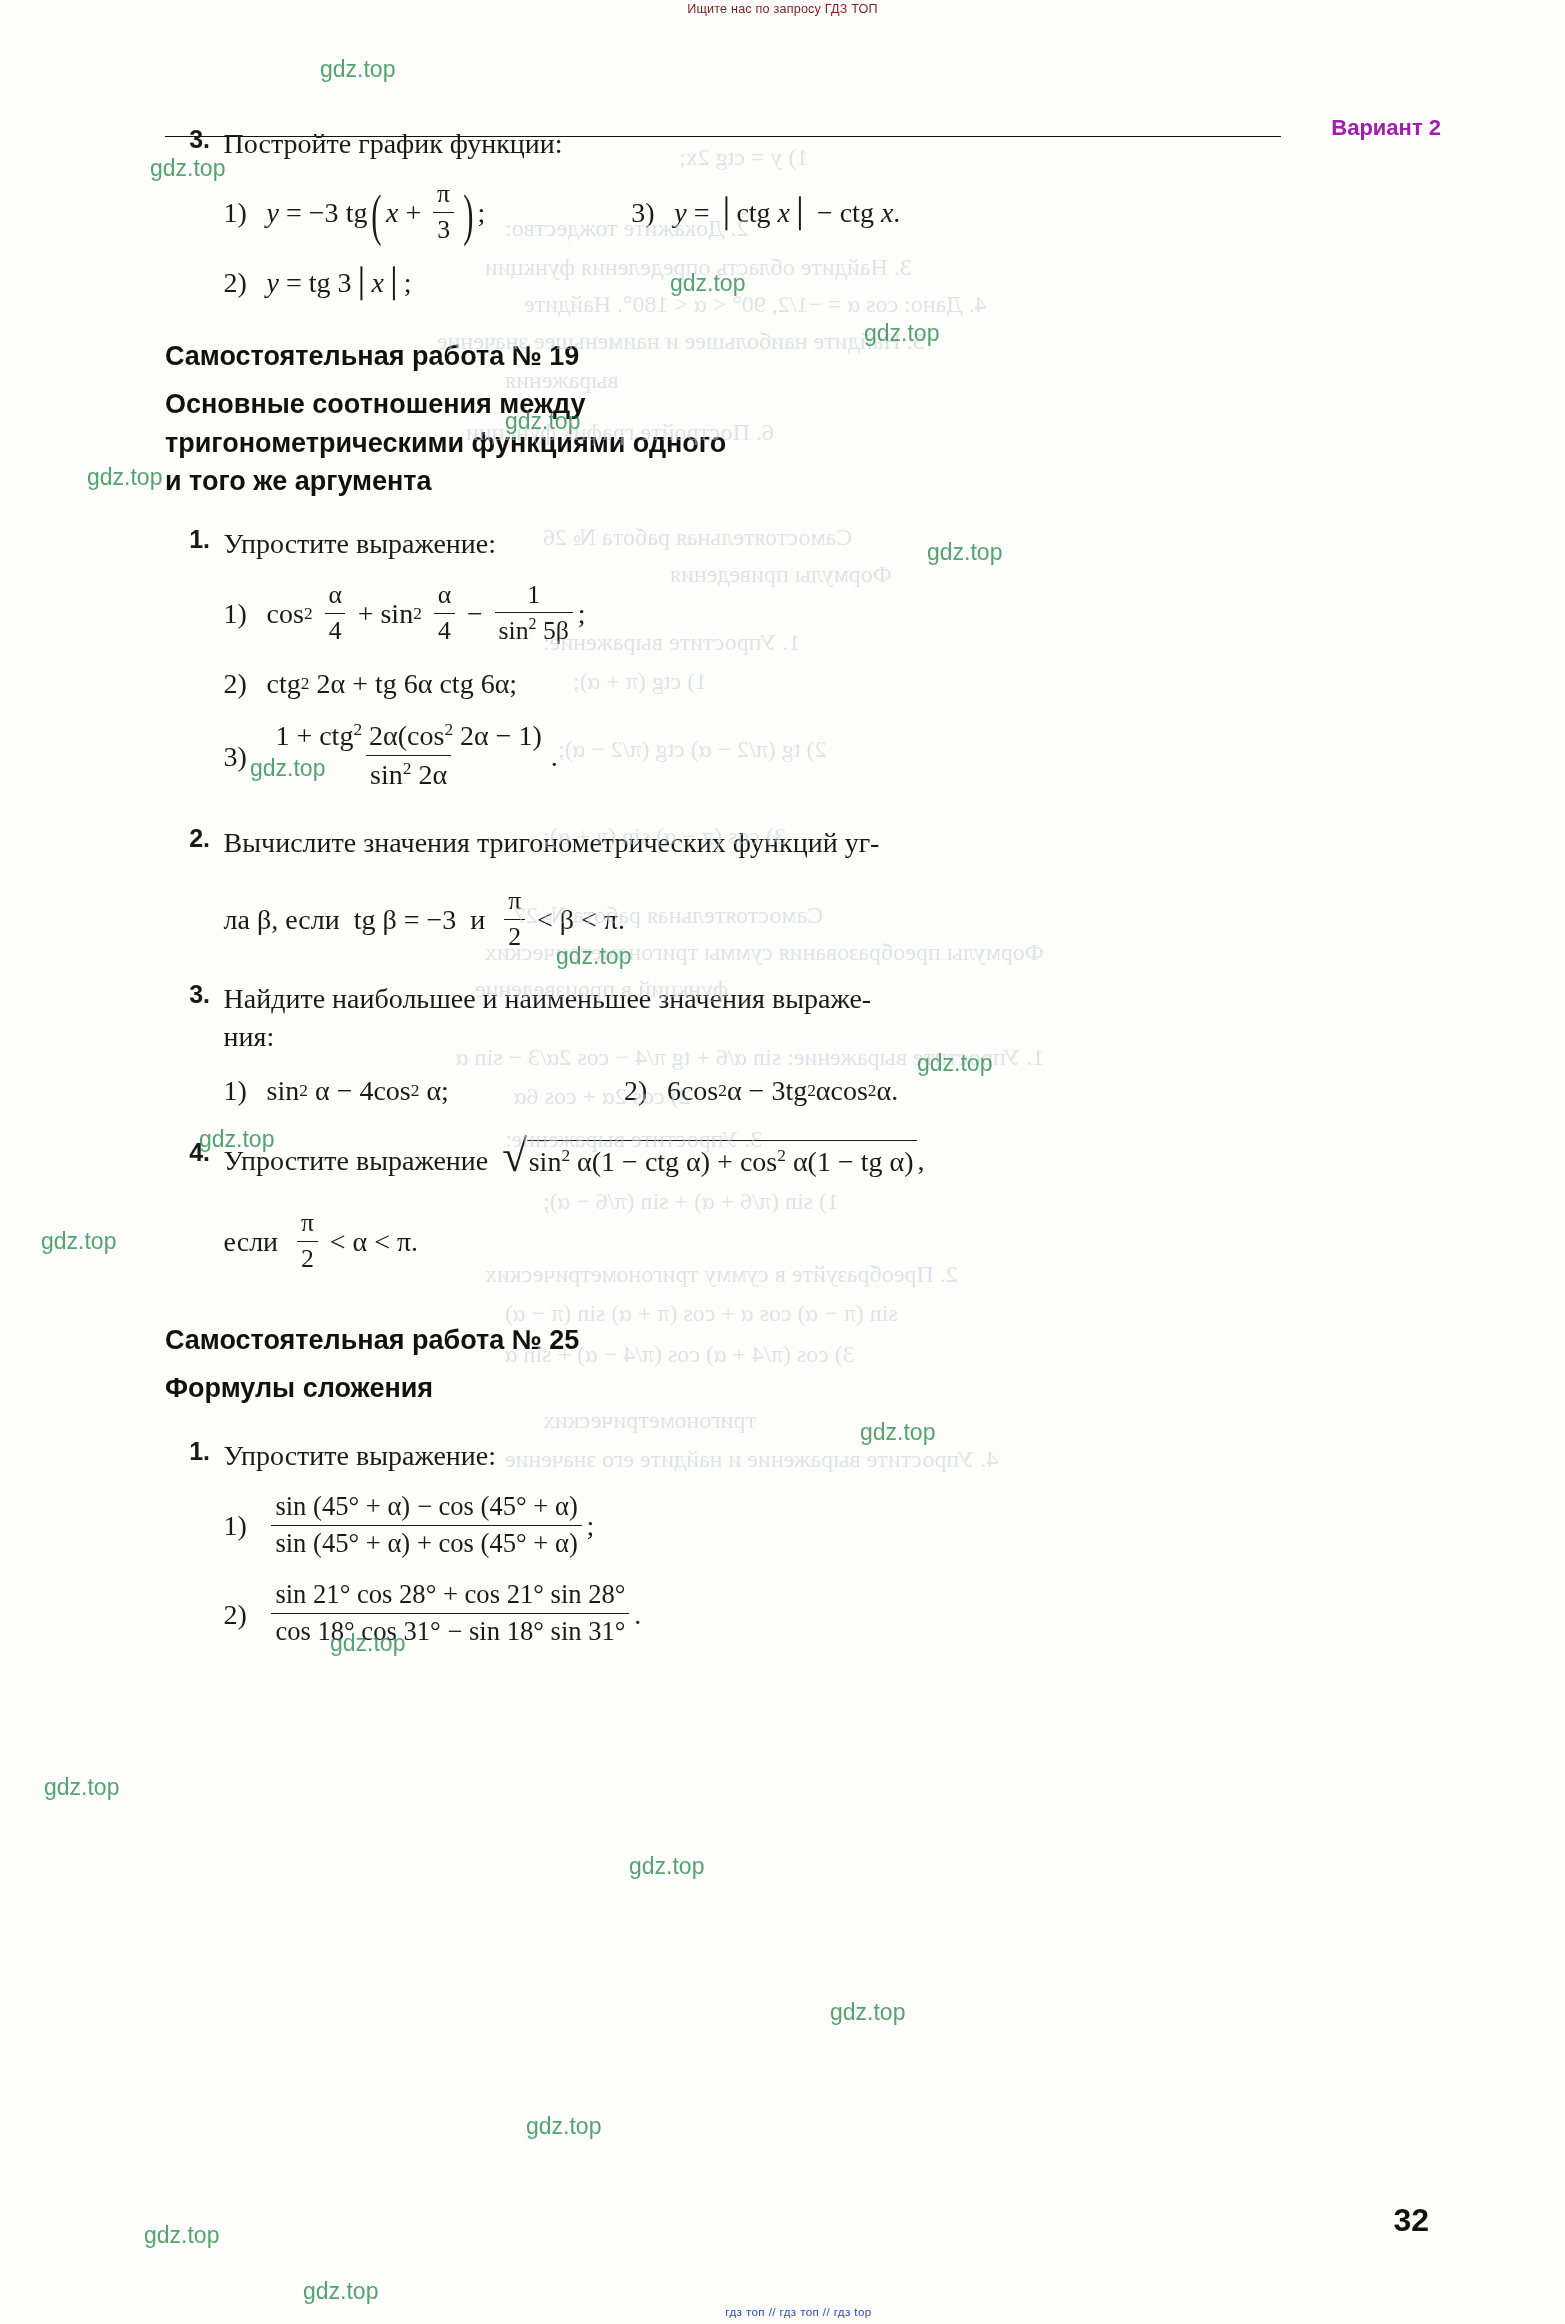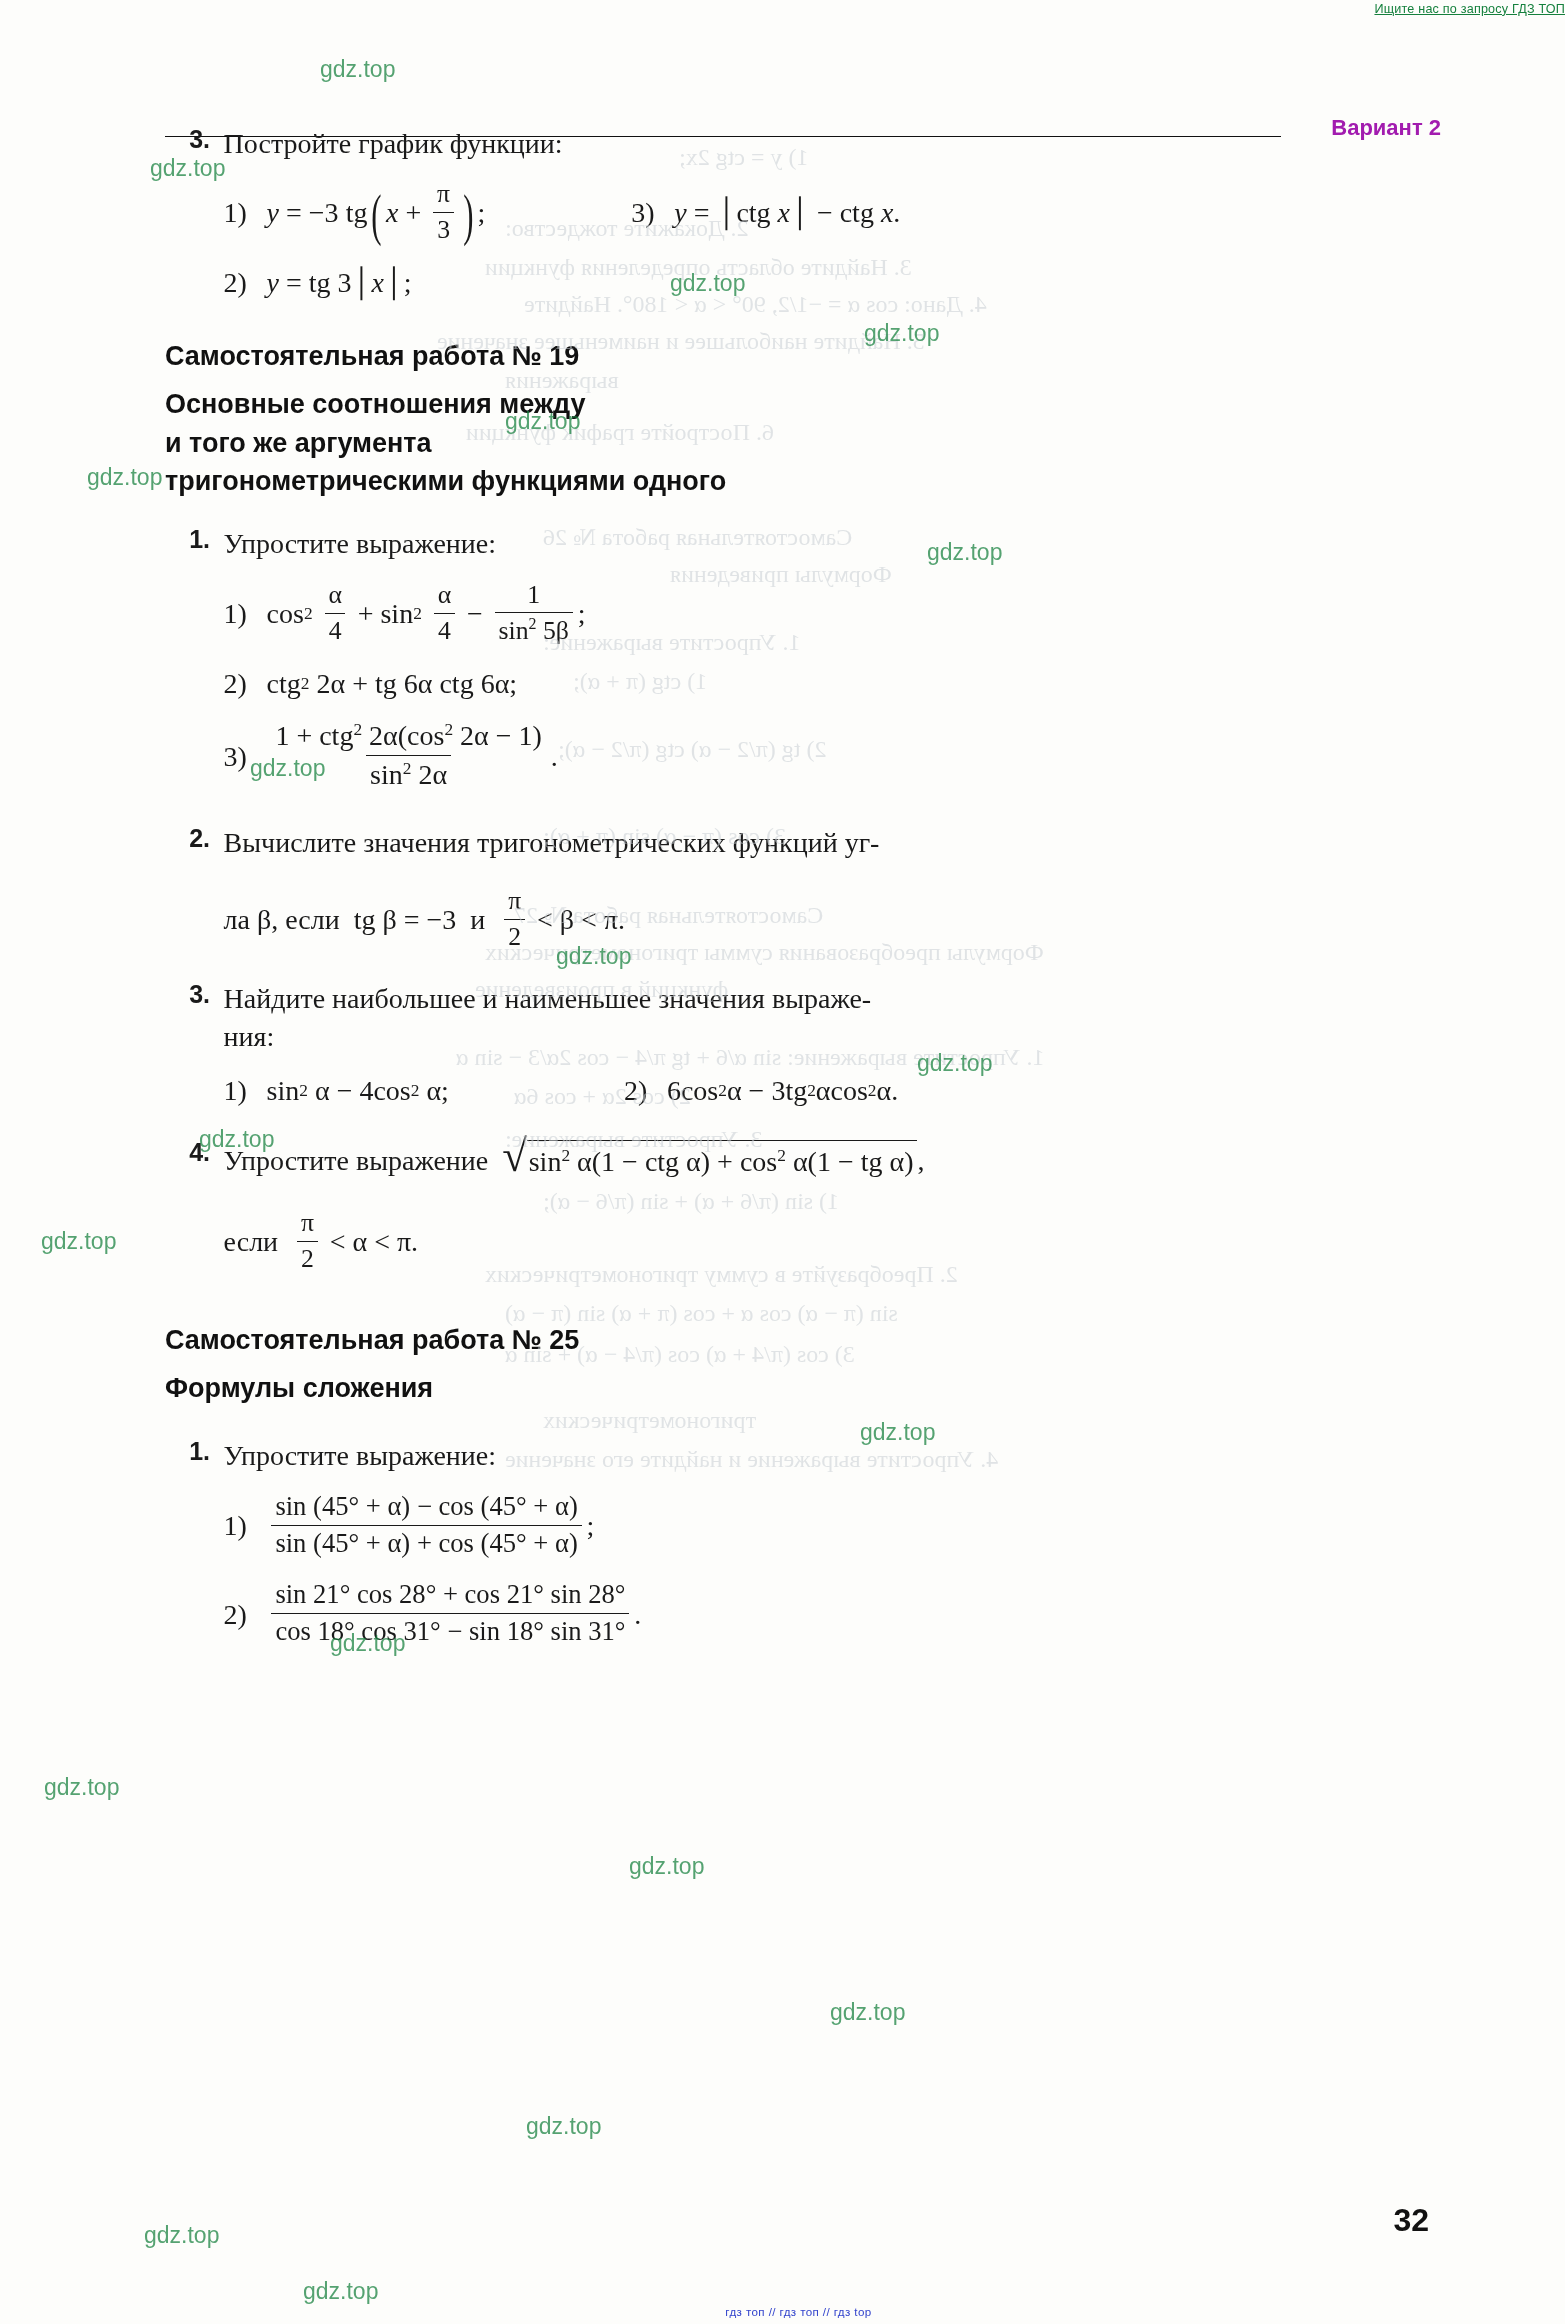--- a/index.html
+++ b/index.html
@@ -19,26 +19,25 @@
     position: absolute;
     inset: 0;
     background: #fdfdfb;
   }
   
   .promo-top {
     position: absolute;
     top: 1.9px;
     left: 0;
     width: 100%;
-    text-align: right;
+    text-align: center;
     font-family: "Liberation Sans", sans-serif;
     font-size: 12.6px;
-    color: #15803d;
+    color: #7f1d1d;
     letter-spacing: 0.2px;
-    text-decoration: underline;
   }
   .promo-bottom {
     position: absolute;
     bottom: 5.8px;
     left: 16px;
     width: 100%;
     text-align: center;
     font-family: "Liberation Sans", sans-serif;
     font-size: 11.6px;
     color: #3344cc;
@@ -232,22 +231,22 @@
             <span class="label">2)</span>
             <span class="mi">y</span>&nbsp;=&nbsp;<span class="mn">tg</span>&nbsp;3│<span class="mi">x</span>│;
           </div>
         </div>
       </div>
     </div>
 
     <div class="sec-title">Самостоятельная работа № 19</div>
     <div class="sec-sub">
       <div>Основные соотношения между</div>
+      <div>тригонометрическими функциями одного</div>
       <div>и того же аргумента</div>
-      <div>тригонометрическими функциями одного</div>
     </div>
 
     <div class="task" style="margin-top:25px">
       <div class="tnum">1.</div>
       <div class="tbody">
         <div>Упростите выражение:</div>
 
         <div class="mathline">
           <span class="label">1)</span>
           <span class="mn">cos</span><span class="sup">2</span>&nbsp;

